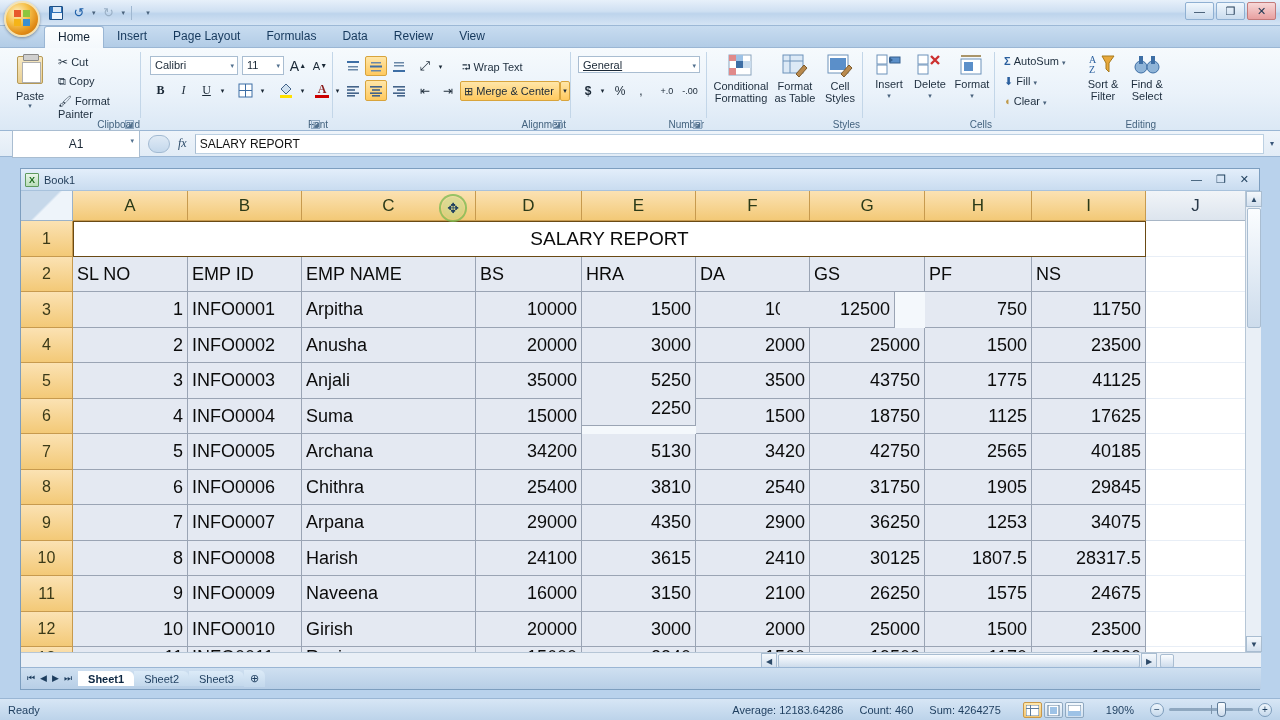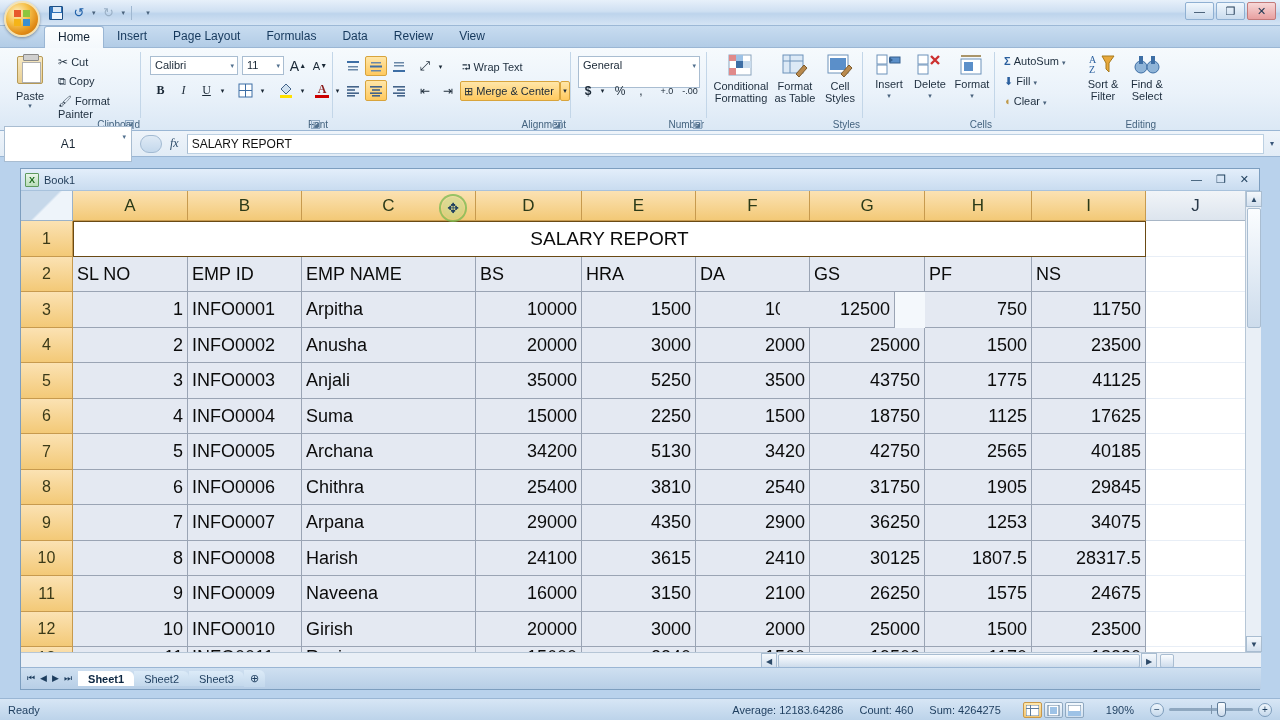--- a/index.html
+++ b/index.html
@@ -88,29 +88,29 @@
     font-size: 11px; padding: 2px 14px 0 4px; color: #1a2836;
   }
   .cbo-caret { position: absolute; right: 3px; top: 5px; font-size: 7px; color: #51708e; }
   .sqbtn {
     position: absolute; border: 1px solid transparent; border-radius: 2px;
     display: flex; align-items: center; justify-content: center; cursor: pointer;
     font-size: 12px; color: #1a2836;
   }
   .sqbtn.on { background: linear-gradient(to bottom,#ffe6a8,#ffc95e); border-color: #d8a43c; }
   
-  .numbox { position: absolute; background:#fff; border:1px solid #a9bdd1; height: 32px; font-size: 11px; padding: 2px 16px 0 4px; color:#1a2836;}
+  .numbox { position: absolute; background:#fff; border:1px solid #a9bdd1; height: 17px; font-size: 11px; padding: 2px 16px 0 4px; color:#1a2836;text-decoration:underline;}
   
   .formulabar {
     position: absolute; left: 0; top: 131px; width: 1280px; height: 26px;
     background: linear-gradient(to bottom,#eef4fa,#e2ecf6); border-bottom: 1px solid #9ab6d4;
     display: flex; align-items: center;
   }
   .namebox {
-    width: 128px; height: 36px; margin-left: 4px; background: #fff; border: 1px solid #a9bdd1;
+    width: 128px; height: 28px; margin-left: 12px; background: #fff; border: 1px solid #a9bdd1;
     font-size: 12px; display: flex; align-items: center; justify-content: center; position: relative; color:#1a2836;
   }
   .fx-area { display: flex; align-items: center; gap: 8px; padding: 0 8px; }
   .fx-oval { width: 22px; height: 18px; border-radius: 10px; background: linear-gradient(to bottom,#dfeaf5,#c4d8ec); border: 1px solid #a2bad2; }
   .fx-label { font-size: 12px; font-style: italic; color: #2b4a68; font-family: "Liberation Serif", serif; }
   .fbar-input {
     flex: 1; height: 20px; background: #fff; border: 1px solid #bcd0e2; border-left: 1px solid #a9bdd1;
     font-size: 12px; padding: 2px 4px; color: #111; display: flex; align-items: center;
   }
   .fbar-expand { width: 16px; height: 20px; display:flex; align-items:center; justify-content:center; font-size: 8px; color:#39577a; cursor:pointer;}
@@ -612,21 +612,21 @@
         <div class="cell num" style="left: 561px; top: 172px; width: 114px; height: 36px;">5250</div>
         <div class="cell num" style="left: 675px; top: 172px; width: 114px; height: 36px;">3500</div>
         <div class="cell num" style="left: 789px; top: 172px; width: 115px; height: 36px;">43750</div>
         <div class="cell num" style="left: 904px; top: 172px; width: 107px; height: 36px;">1775</div>
         <div class="cell num" style="left: 1011px; top: 172px; width: 114px; height: 36px;">41125</div>
         <div class="cell blank" style="left: 1125px; top: 172px; width: 100px; height: 36px;"></div>
         <div class="cell num" style="left: 52px; top: 208px; width: 115px; height: 35px;">4</div>
         <div class="cell " style="left: 167px; top: 208px; width: 114px; height: 35px;">INFO0004</div>
         <div class="cell " style="left: 281px; top: 208px; width: 174px; height: 35px;">Suma</div>
         <div class="cell num" style="left: 455px; top: 208px; width: 106px; height: 35px;">15000</div>
-        <div class="cell num" style="left: 561px; top: 208px; width: 114px; height: 35px;">2250</div>
+        <div class="cell num" style="left: 561px; top: 200px; width: 114px; height: 35px;">2250</div>
         <div class="cell num" style="left: 675px; top: 208px; width: 114px; height: 35px;">1500</div>
         <div class="cell num" style="left: 789px; top: 208px; width: 115px; height: 35px;">18750</div>
         <div class="cell num" style="left: 904px; top: 208px; width: 107px; height: 35px;">1125</div>
         <div class="cell num" style="left: 1011px; top: 208px; width: 114px; height: 35px;">17625</div>
         <div class="cell blank" style="left: 1125px; top: 208px; width: 100px; height: 35px;"></div>
         <div class="cell num" style="left: 52px; top: 243px; width: 115px; height: 36px;">5</div>
         <div class="cell " style="left: 167px; top: 243px; width: 114px; height: 36px;">INFO0005</div>
         <div class="cell " style="left: 281px; top: 243px; width: 174px; height: 36px;">Archana</div>
         <div class="cell num" style="left: 455px; top: 243px; width: 106px; height: 36px;">34200</div>
         <div class="cell num" style="left: 561px; top: 243px; width: 114px; height: 36px;">5130</div>

